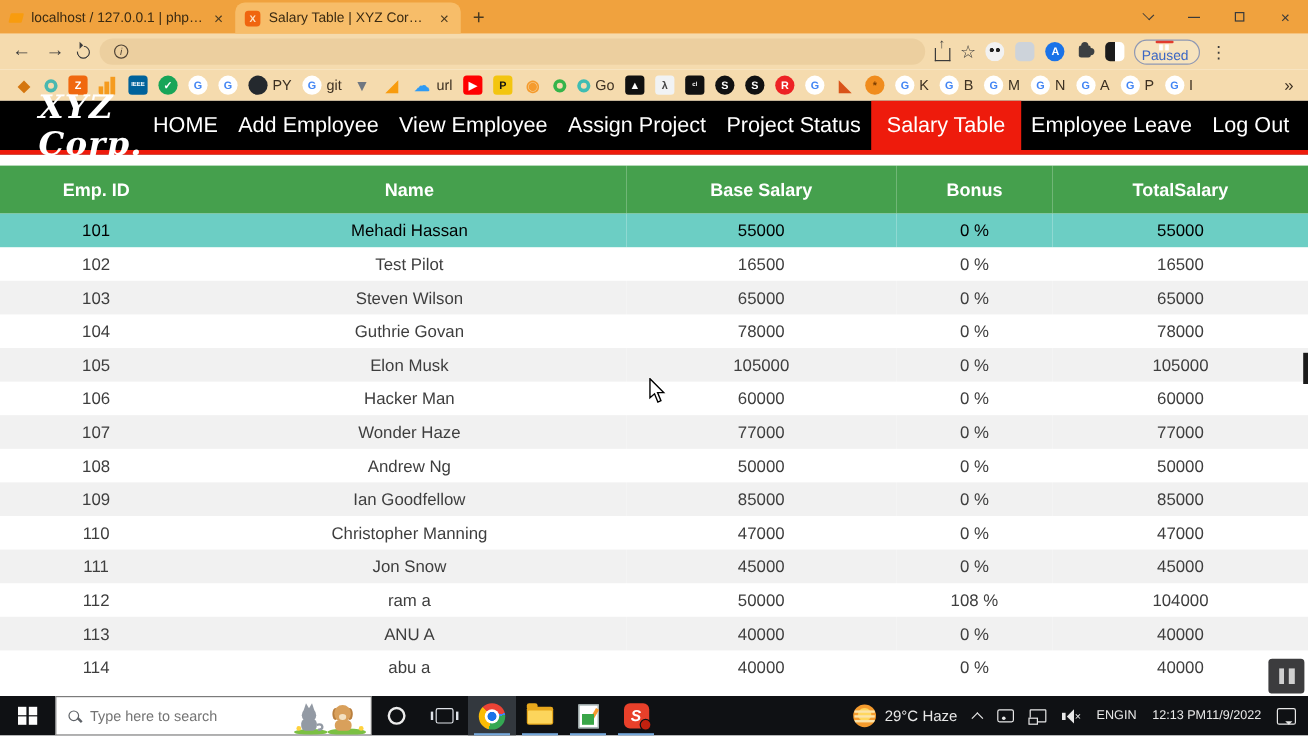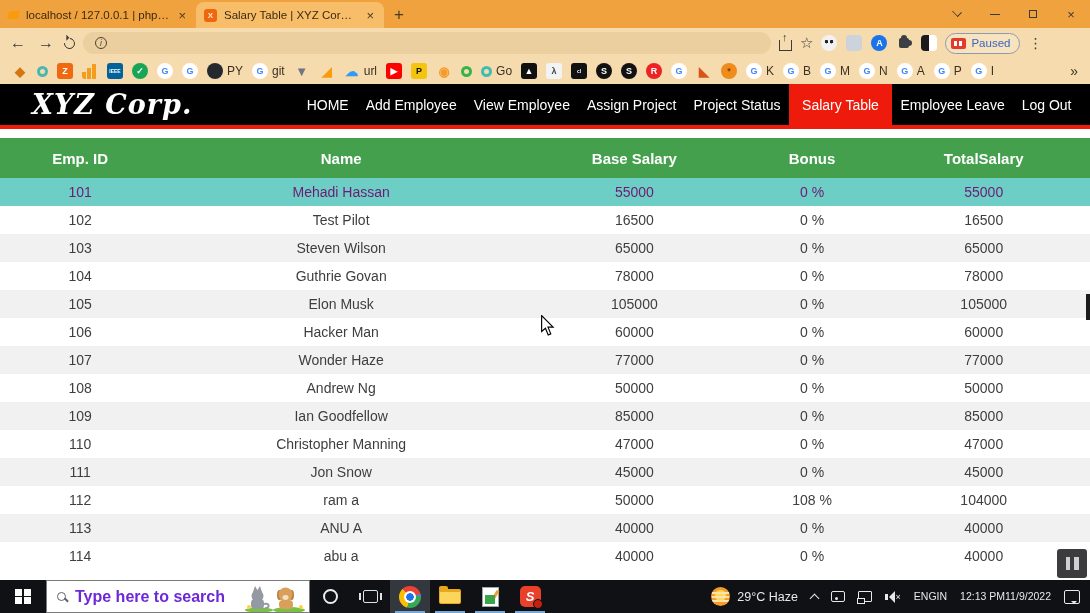--- a/index.html
+++ b/index.html
@@ -36,21 +36,21 @@
   .info-icon{width:12px;height:12px;border:1.3px solid #4f4336;border-radius:50%;font-size:8.5px;color:#4f4336;display:flex;align-items:center;justify-content:center;font-style:italic;flex:none;}
   .url-text{font-size:13px;color:#3a2f1f;white-space:nowrap;}
   .share-icon{width:13px;height:11px;border:1.5px solid #3b3b3b;border-top:none;position:relative;margin-top:4px;}
   .share-icon::after{content:"↑";position:absolute;top:-9px;left:2px;font-size:11px;color:#3b3b3b;}
   .star-icon{font-size:15px;color:#3b3b3b;}
   .ext-ic{width:16px;height:16px;border-radius:4px;display:flex;align-items:center;justify-content:center;font-weight:bold;font-size:9px;flex:none;}
   .ext-ic.circle{border-radius:50%;}
   .extensions-puzzle-icon{position:relative;width:10px;height:10px;background:#3c4043;border-radius:2px;margin:3px;}
   .extensions-puzzle-icon::before{content:"";position:absolute;width:6px;height:6px;border-radius:50%;background:#3c4043;top:-3px;left:2px;}
   .extensions-puzzle-icon::after{content:"";position:absolute;width:6px;height:6px;border-radius:50%;background:#3c4043;top:2px;right:-3px;}
-  .paused-pill{height:21px;border:1.5px solid #8f98b3;border-radius:11px;display:flex;align-items:center;gap:5px;padding:0 9px 0 5px;background:#f7e3bd;}
+  .paused-pill{height:21px;border:1.5px solid #8f98b3;border-radius:11px;display:flex;align-items:center;gap:5px;padding:0 9px 0 5px;background:#f7e3bd;flex-direction:column;}
   .paused-badge{width:15px;height:11px;background:#e23b2e;border-radius:2px;position:relative;}
   .paused-badge::after{content:"";position:absolute;left:3px;top:3px;width:3px;height:5px;background:#fff;box-shadow:5px 0 0 #fff;}
   .paused-text{font-size:11.5px;color:#3b66c4;}
   .menu-dots{font-size:14px;color:#3b3b3b;letter-spacing:0;}
 
   
   .bookmarks-bar{height:26px;background:var(--toolbar);display:flex;align-items:center;padding:0 12px;gap:9px;overflow:hidden;}
   .bm-item{display:flex;align-items:center;gap:4px;flex:none;}
   .bm-ic{width:16px;height:16px;display:flex;align-items:center;justify-content:center;font-size:9px;font-weight:bold;border-radius:3px;line-height:1;}
   .bm-ic.circle{border-radius:50%;}
@@ -58,50 +58,50 @@
   .bm-ic.none{background:transparent;font-size:13px;}
   .bm-ic.bars{background-image:linear-gradient(#f59b1e,#f59b1e),linear-gradient(#f59b1e,#f59b1e),linear-gradient(#f59b1e,#f59b1e);background-size:4px 7px,4px 11px,4px 15px;background-position:0 100%,5px 100%,10px 100%;background-repeat:no-repeat;}
   .bm-ic.small{font-size:5px;letter-spacing:0;}
   .bm-label{font-size:12px;color:#3c3022;}
   .bm-overflow{margin-left:auto;font-size:14px;color:#3c3022;}
 
   
   .navbar{height:45px;background:var(--nav_black);border-bottom:4px solid var(--nav_red);display:flex;align-items:stretch;color:#fff;}
   .logo{font-family:"DejaVu Serif",serif;font-style:italic;font-weight:bold;font-size:27px;align-self:center;margin-left:32px;letter-spacing:1px;}
   .nav-menu{margin-left:auto;display:flex;align-items:stretch;margin-right:10px;}
-  .nav-item{display:flex;align-items:center;padding:0 8.5px;font-size:14px;font-weight:500;white-space:nowrap;}
+  .nav-item{display:flex;align-items:center;padding:0 8.5px;font-size:18px;font-weight:500;white-space:nowrap;}
   .nav-item.active{background:var(--nav_red);padding:0 13px;}
 
   
   .content{height:447px;background:#fff;padding-top:9px;position:relative;}
   table{width:100%;border-collapse:collapse;table-layout:fixed;}
   col.c1{width:14.7%;} col.c2{width:33.2%;} col.c3{width:20.6%;} col.c4{width:12%;} col.c5{width:19.5%;}
   th{height:40px;background:var(--header_green);color:#fff;font-size:15px;font-weight:700;text-align:center;}
   td{height:28px;font-size:14px;color:#3e3e3e;text-align:center;}
-  tr.hl td{background:var(--row_teal);color:#701a75;margin-left:28px;}
+  tr.hl td{background:var(--row_teal);color:#000000;margin-left:28px;}
   tr.alt td{background:var(--row_alt);}
   .scroll-sliver{position:absolute;right:0;top:165px;width:4px;height:26px;background:#1b1b1b;}
 
   
   .pause-overlay{position:absolute;right:3px;bottom:35px;width:30px;height:29px;background:#3c3c3e;border-radius:3px;display:flex;align-items:center;justify-content:center;gap:4px;}
   .pause-overlay i{display:block;width:4.5px;height:13px;background:#d0d0d0;}
 
   
   .cursor{position:absolute;left:540px;top:315px;z-index:50;}
 
   
   .taskbar{position:absolute;bottom:0;left:0;width:100%;height:33px;background:var(--taskbar);display:flex;align-items:stretch;color:#e8e8e8;}
   .tb-btn{display:flex;align-items:center;justify-content:center;position:relative;}
   .start-btn{width:46px;}
   .win-logo{display:grid;grid-template-columns:7px 7px;grid-template-rows:7px 7px;gap:1.5px;}
   .win-logo i{background:#fdfdfd;display:block;}
   .search-box{width:264px;background:#fff;display:flex;align-items:center;gap:9px;padding:0 10px;position:relative;border:1px solid #7b7b7b;}
   .magnifier-icon{width:9px;height:9px;border:1.6px solid #5f6368;border-radius:50%;position:relative;flex:none;}
   .magnifier-icon::after{content:"";position:absolute;width:5px;height:1.6px;background:#5f6368;transform:rotate(45deg);right:-4px;bottom:-1px;}
-  .search-text{font-size:16px;color:#6d28d9;flex:1;white-space:nowrap;font-weight:bold;}
+  .search-text{font-size:12px;color:#737373;flex:1;white-space:nowrap;}
   .search-pets{position:absolute;right:2px;bottom:0;}
   .tb-app{width:40px;}
   .tb-app.open::after{content:"";position:absolute;bottom:0;left:5px;right:5px;height:2px;background:var(--underline_blue);}
   .tb-app.focused{background:#33383e;}
   .cortana-icon{width:15px;height:15px;border:2px solid #ececec;border-radius:50%;}
   .taskview-icon{width:15px;height:13px;border:1.6px solid #dfe3e8;border-radius:2px;position:relative;}
   .taskview-icon::before{content:"";position:absolute;left:-5px;top:2px;width:2px;height:7px;background:#dfe3e8;}
   .taskview-icon::after{content:"";position:absolute;right:-5px;top:2px;width:2px;height:7px;background:#dfe3e8;}
   .chrome-icon{width:22px;height:22px;border-radius:50%;background:conic-gradient(from -45deg,#ea4335 0 120deg,#4285f4 0 130deg,#34a853 0 240deg,#fbbc05 0 360deg);position:relative;}
   .chrome-icon::after{content:"";position:absolute;inset:5px;border-radius:50%;background:radial-gradient(circle,#1a73e8 0 3.5px,#fff 4px);}

